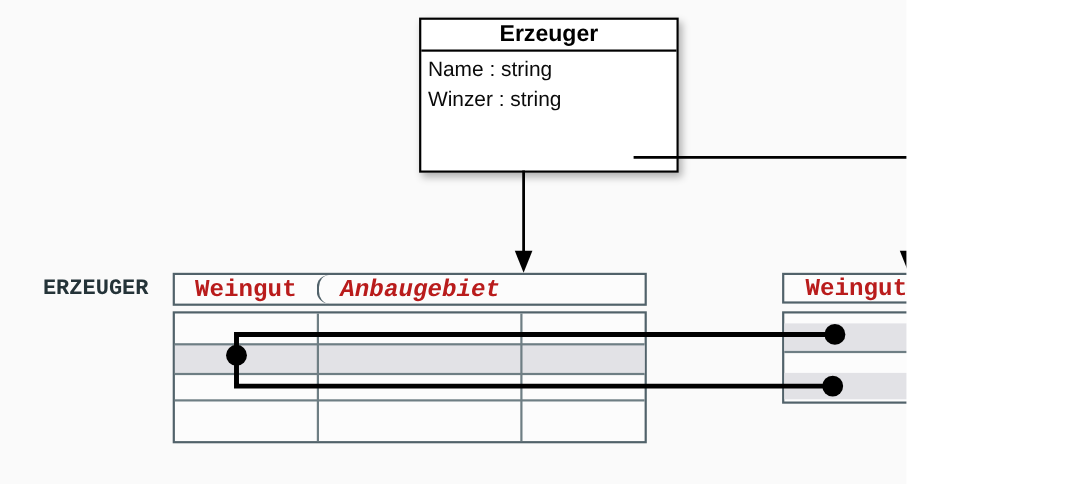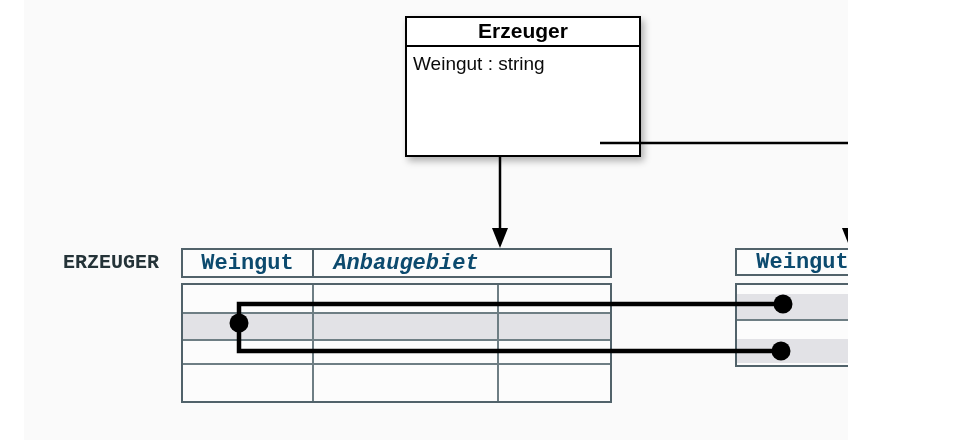--- a/index.html
+++ b/index.html
@@ -3,21 +3,20 @@
 <meta charset="utf-8">
 <style>
   html, body { margin: 0; padding: 0; }
   body { font-family: "Liberation Sans", sans-serif; }
   #canvas {
     position: relative;
     width: 824px;
     height: 440px;
     background: #fafafa;
     overflow: hidden;
-    margin-left: 24px;
   }
 
   
   .class-box {
     position: absolute;
     left: 381px; top: 16px;
     width: 236px; height: 141px;
     box-sizing: border-box;
     background: #ffffff;
     border: 2px solid #000000;
@@ -63,27 +62,28 @@
     background: #fcfcfc;
     display: flex;
     z-index: 1;
   }
   #erzeuger-header { left: 157px; top: 248px; width: 431px; height: 30px; }
   #winzer-header   { left: 711px; top: 248px; width: 219px; height: 28px; }
   .tbl-header .cell {
     font-family: "Liberation Mono", monospace;
     font-weight: bold;
     font-size: 22px;
-    color: #0c4a6e;
+    color: #b91c1c;
     text-align: center;
     box-sizing: border-box;
     overflow: hidden;
     display: flex;
     align-items: center;
     justify-content: center;
+    border-radius: 11px;
   }
   .tbl-header .cell + .cell { border-left: 2px solid #51626a; font-style: italic; }
   #erzeuger-header .c0 { width: 129px; }
   #erzeuger-header .c1 { width: 186px; }
   #erzeuger-header .c2 { flex: 1; }
   #winzer-header .c0 { width: 131px; }
   #winzer-header .c1 { flex: 1; }
 
   
   .tbl-body {
@@ -132,21 +132,22 @@
   }
 </style>
 </head>
 <body>
 
 <div id="canvas">
 
   <div class="class-box">
     <div class="title">Erzeuger</div>
     <div class="attrs">
-      <div class="attr">Weingut : string</div>
+      <div class="attr">Name : string</div>
+      <div class="attr">Winzer : string</div>
     </div>
   </div>
 
   <div class="tbl-label" id="erzeuger-label">ERZEUGER</div>
 
   <div class="tbl-header" id="erzeuger-header">
     <div class="cell c0">Weingut</div>
     <div class="cell c1">Anbaugebiet</div>
   </div>
 

